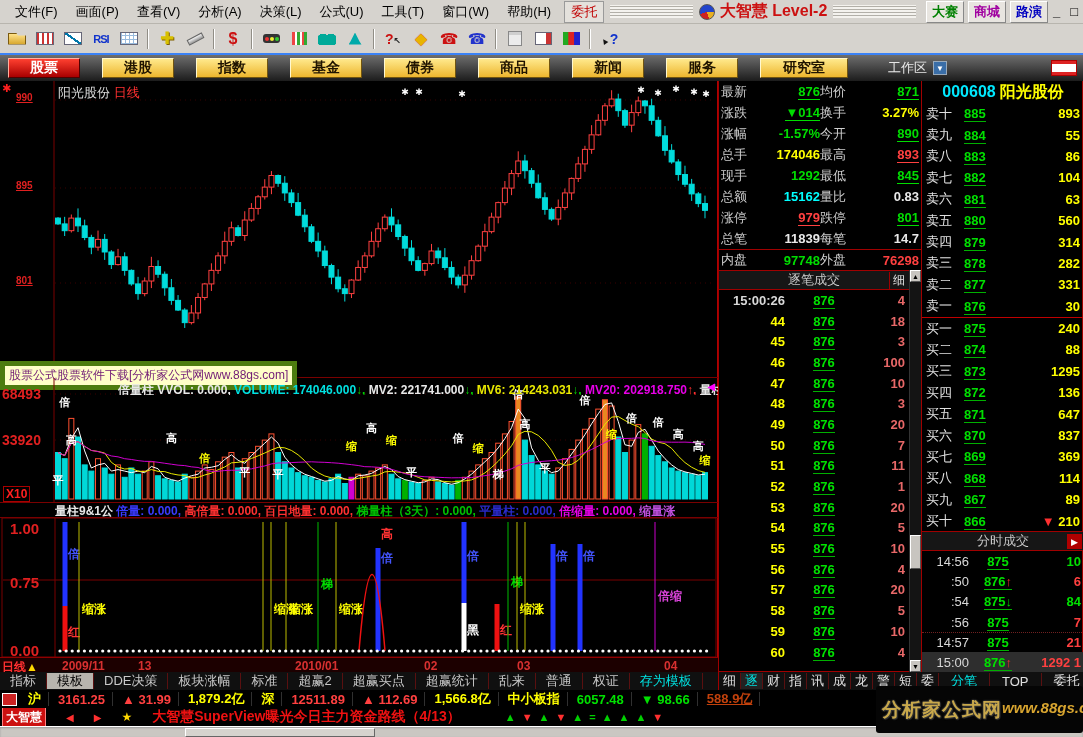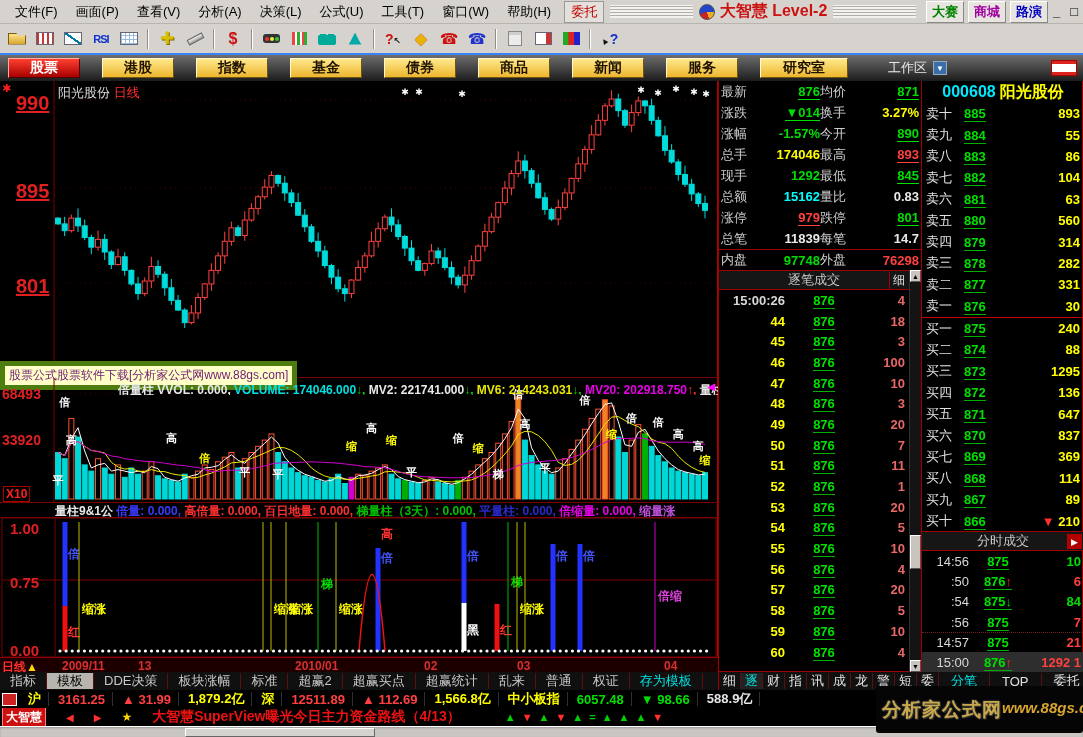--- a/index.html
+++ b/index.html
@@ -53,21 +53,21 @@
 
 #left-chart{position:absolute;left:0;top:81px;width:718px;height:591px;background:#000;border-right:1px solid #b00000}
 .pane{position:absolute;left:0;width:718px}
 #kline-pane{top:0;height:297px;border-bottom:1px solid #7a0000}
 #vol-pane{top:297px;height:125px;border-bottom:1px solid #7a0000}
 #lowhdr{top:422px;height:14px;left:55px;width:663px;overflow:hidden;white-space:nowrap;font-size:12px;font-weight:bold}
 #low-pane{top:436px;height:141px;border-top:1px solid #7a0000}
 #date-axis{top:576px;height:15px;background:#1c0000;border-top:1px solid #900000;color:#d83030;font-weight:bold;font-size:12px}
 .corner-gear{position:absolute;left:2px;top:1px;color:#ff2020;font-size:11px}
 .chart-title{position:absolute;left:58px;top:3px;font-size:13px}
-.axis-lbl{position:absolute;color:#e02020;font-weight:bold;font-size:20px;text-decoration:underline}
+.axis-lbl{position:absolute;color:#e02020;font-weight:bold;font-size:10px;text-decoration:underline}
 .axis-lbl2{position:absolute;color:#e02020;font-weight:bold;font-size:14px}
 #x10box{position:absolute;left:3px;top:405px;color:#ff2020;border:1px solid #aa0000;font-weight:bold;font-size:12px;padding:0 2px}
 #tooltip{position:absolute;left:0;top:280px;background:#ffffc8;border:5px solid #4d7c0f;color:#701a75;font-size:12px;padding:1px 4px;white-space:nowrap;box-shadow:2px 2px 2px rgba(0,0,0,.5)}
 #volhdr{position:absolute;left:118px;top:301px;width:600px;height:13px;overflow:hidden;white-space:nowrap;font-size:12px;font-weight:bold}
 .vh-arrow{position:absolute;right:2px;top:300px;color:#ff00ff;font-size:10px}
 #date-inner{position:relative;width:100%;height:100%}
 .date-lbl{position:absolute;top:1px}
 #period-flag{position:absolute;left:2px;top:1px;color:#ff3030}
 #period-flag b{color:#ffd800}
 
@@ -1110,21 +1110,21 @@
       <span class="seg" style="color: rgb(255, 64, 64);">3161.25</span>
       <span class="seg" style="color: rgb(255, 64, 64);">▲ 31.99</span>
       <span class="seg" style="color: rgb(255, 255, 0);">1,879.2亿</span>
       <span class="seg" style="color: rgb(255, 255, 0);">深</span>
       <span class="seg" style="color: rgb(255, 64, 64);">12511.89</span>
       <span class="seg" style="color: rgb(255, 64, 64);">▲ 112.69</span>
       <span class="seg" style="color: rgb(255, 255, 0);">1,566.8亿</span>
       <span class="seg" style="color: rgb(255, 255, 0);">中小板指</span>
       <span class="seg" style="color: rgb(0, 224, 0);">6057.48</span>
       <span class="seg" style="color: rgb(0, 224, 0);">▼ 98.66</span>
-      <span class="seg" style="color: #e5e5e5;">588.9亿</span>
+      <span class="seg" style="color: #c2410c; text-decoration: underline;">588.9亿</span>
     </div>
   <div id="ticker">
     <span id="brand-badge">大智慧</span>
     <span class="tick-nav">◀</span>
     <span class="tick-nav">▶</span>
     <span class="star">★</span>
     <span id="ticker-text">大智慧SuperView曝光今日主力资金路线（4/13）</span>
     <span id="ticker-arrows">
         <span style="color: rgb(0, 208, 0);">▲</span>
         <span style="color: rgb(255, 48, 48);">▼</span>

